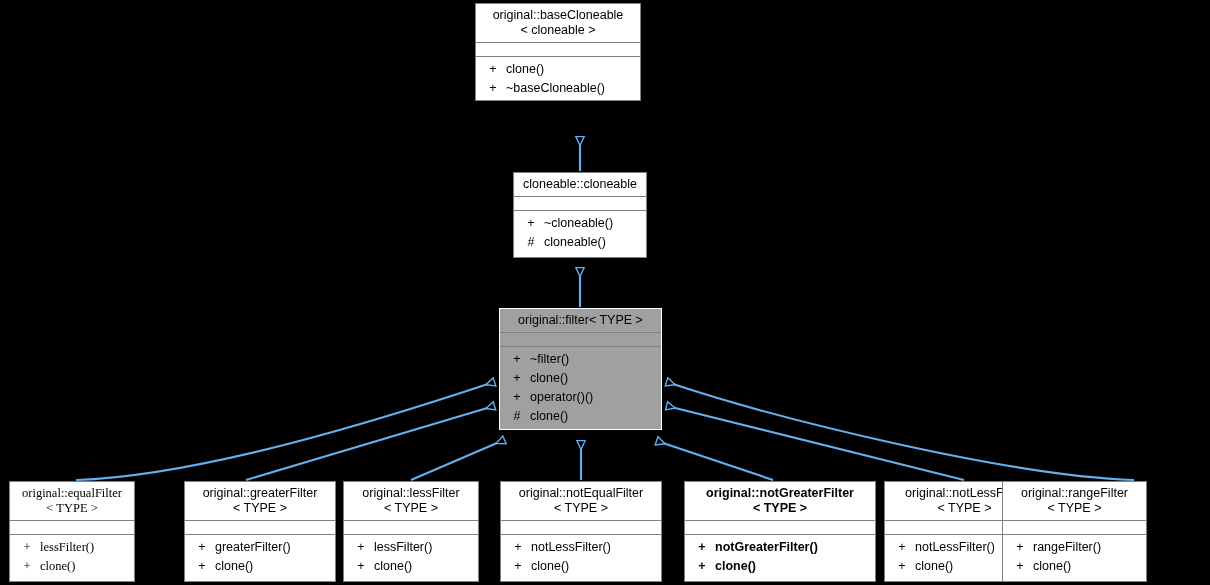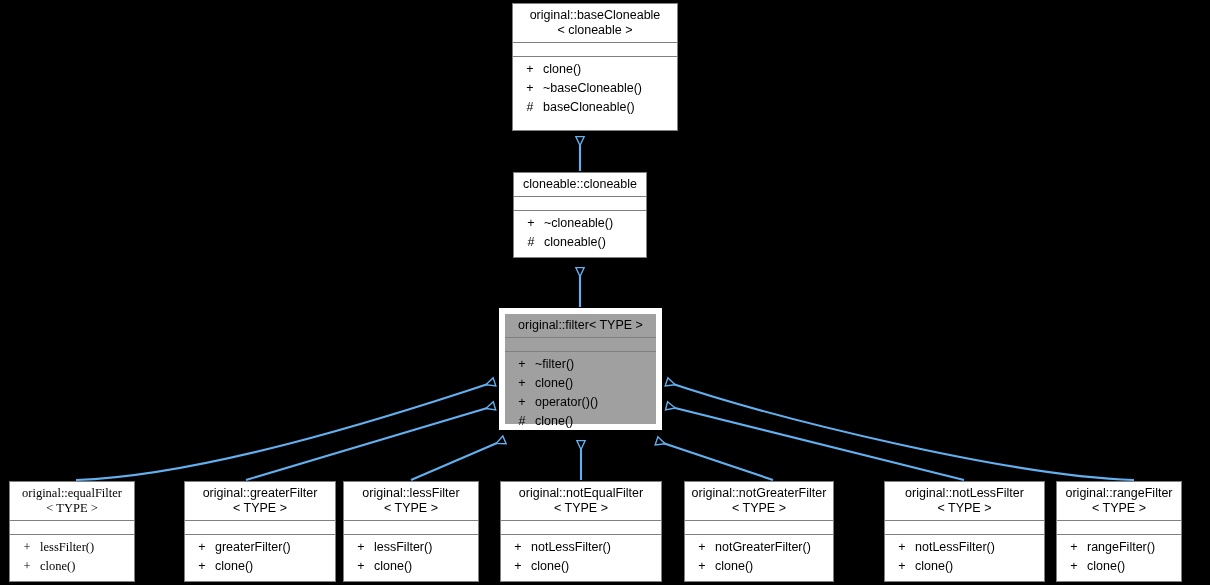--- a/index.html
+++ b/index.html
@@ -27,21 +27,21 @@
   .node {
     position: absolute;
     box-sizing: border-box;
     border: 1px solid #808080;
     background: #ffffff;
     color: #000000;
     z-index: 2;
   }
   .node.highlight {
     background: #a0a0a0;
-    border: 6px solid #ffffff;
+    border: 1px solid #ffffff;
   }
   .node .title {
     text-align: center;
     font-size: 12.5px;
     line-height: 15px;
     padding: 4px 6px 4px 6px;
     color: #000000;
     white-space: pre-line;
   }
   .node .sep {
@@ -64,30 +64,30 @@
   .node .vis {
     display: inline-block;
     width: 26px;
     text-align: center;
     flex: 0 0 26px;
   }
   .node .mname {
     display: inline-block;
   }
   
-  #n-baseCloneable { left: 512px; top: 3px;   width: 166px; height: 128px; }
+  #n-baseCloneable { left: 475px; top: 3px;   width: 166px; height: 98px; }
   #n-cloneable     { left: 513px; top: 172px; width: 134px; height: 86px;  }
   #n-filter        { left: 499px; top: 308px; width: 163px; height: 122px; }
   #n-equalFilter      { left: 9px;    top: 481px; width: 126px; height: 101px; font-family: Liberation Serif, serif; }
   #n-greaterFilter    { left: 184px;  top: 481px; width: 152px; height: 101px; }
   #n-lessFilter       { left: 343px;  top: 481px; width: 136px; height: 101px; }
   #n-notEqualFilter   { left: 500px;  top: 481px; width: 162px; height: 101px; }
-  #n-notGreaterFilter { left: 684px;  top: 481px; width: 150px; height: 101px; }
+  #n-notGreaterFilter { left: 684px;  top: 481px; width: 192px; height: 101px; font-weight: bold; }
   #n-notLessFilter    { left: 884px;  top: 481px; width: 161px; height: 101px; }
-  #n-rangeFilter      { left: 1056px; top: 481px; width: 126px; height: 101px; }
+  #n-rangeFilter      { left: 1002px; top: 481px; width: 145px; height: 101px; }
 </style>
 </head>
 <body>
 
 <div id="canvas">
 
   <svg class="edges" viewBox="0 0 1210 585" xmlns="http://www.w3.org/2000/svg">
     <defs>
       <marker id="hollow-tri" markerWidth="11" markerHeight="11" refX="9.5" refY="5.5" orient="auto" markerUnits="userSpaceOnUse">
         <path d="M1,5.5 L10,1.3 L10,9.7 Z" fill="#000000" stroke="#63b0f0" stroke-width="1.4"></path>

